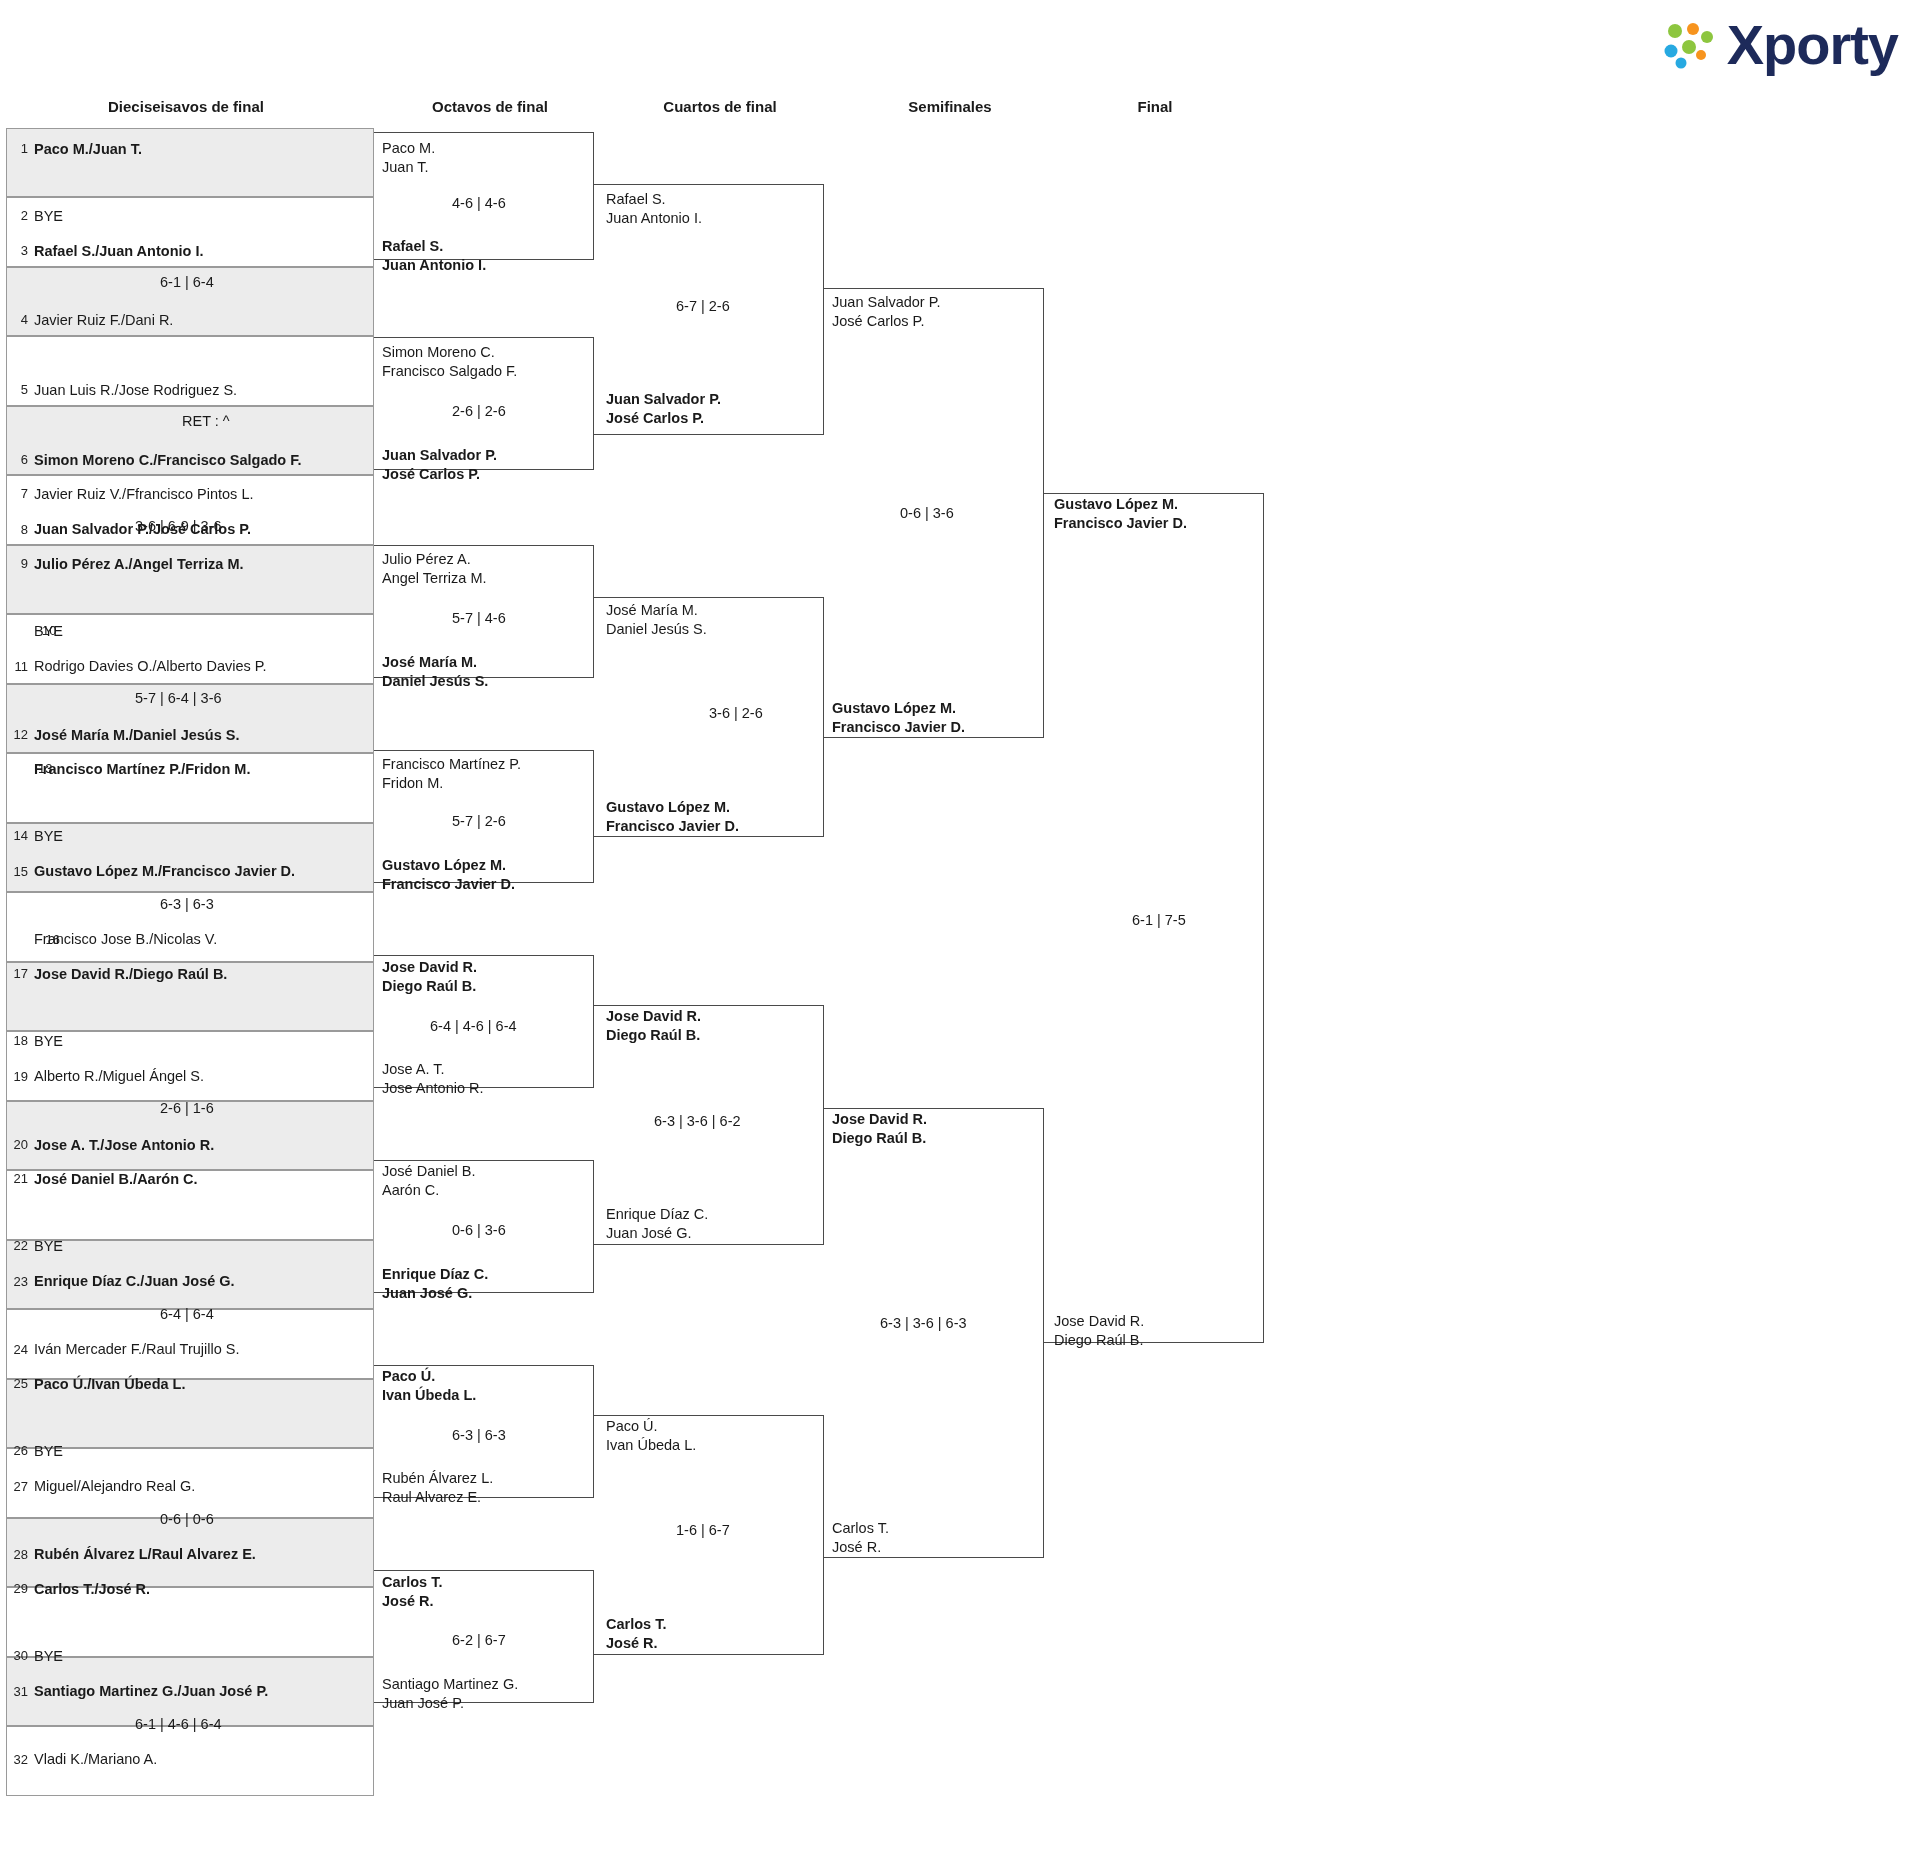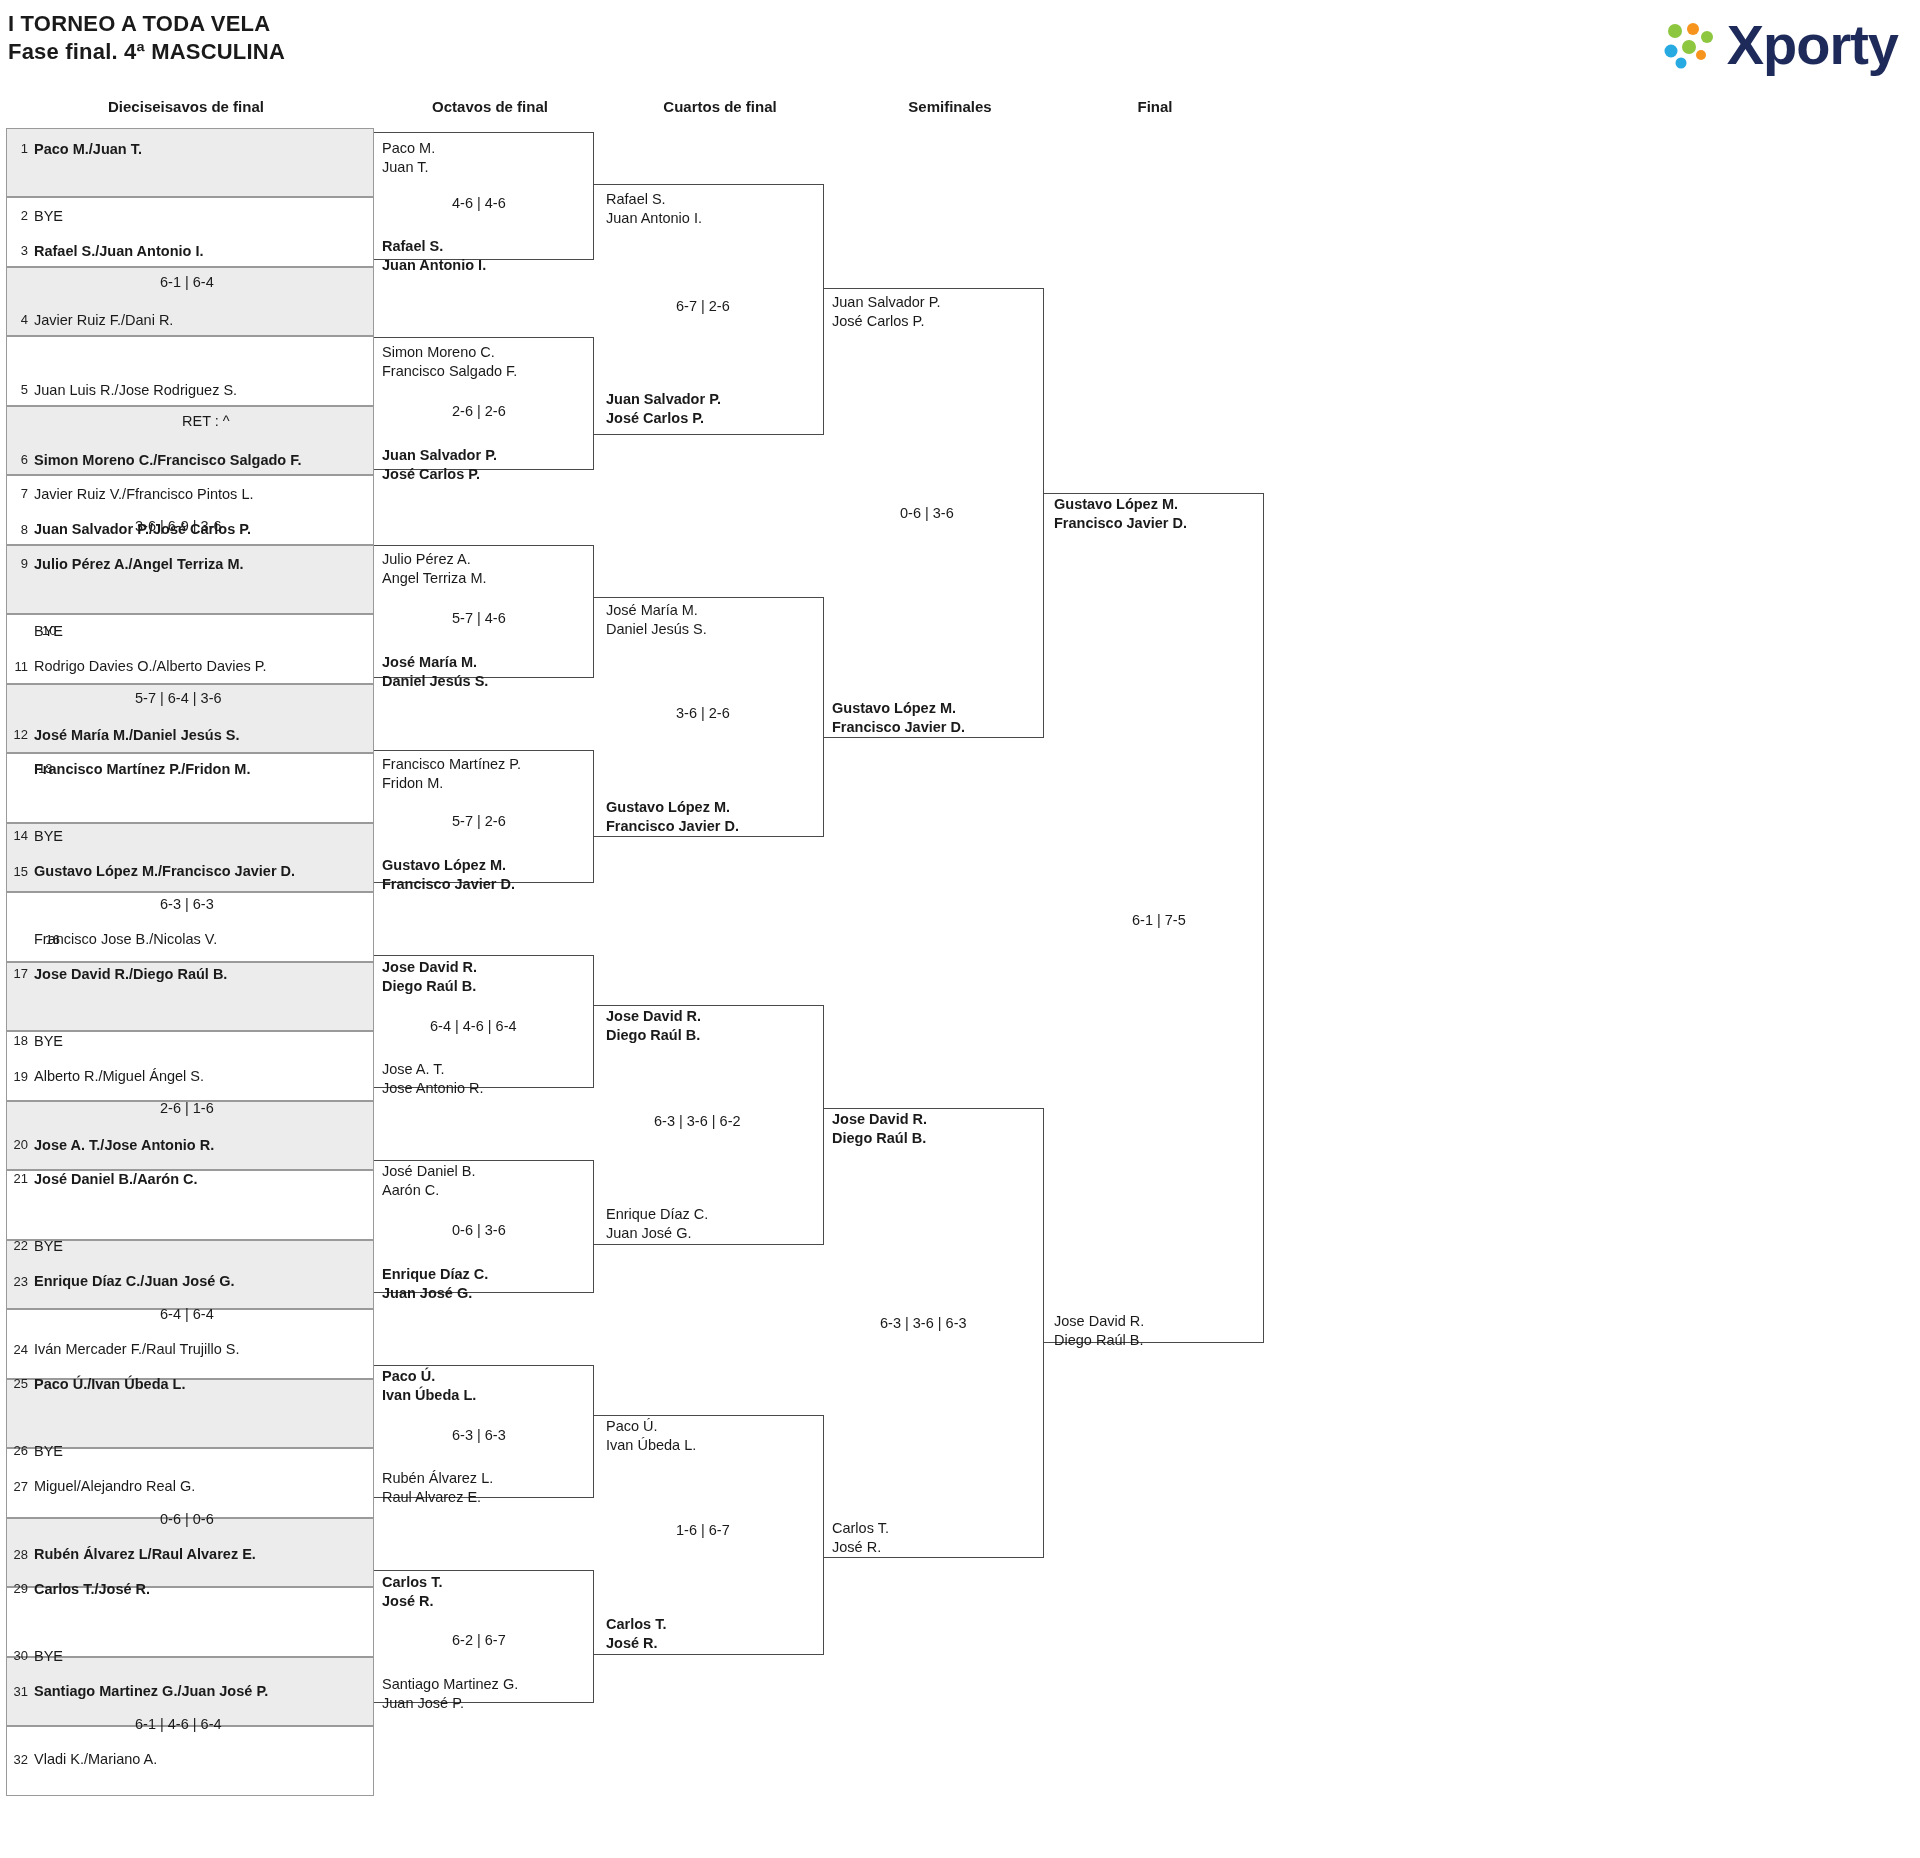--- a/index.html
+++ b/index.html
@@ -66,24 +66,20 @@
     border: 1px solid #4a4a4a;
     border-left: none;
     background: transparent;
   }
 </style>
 </head>
 <body>
 
 <div id="page">
 
-  <div class="title-block">
-    <div class="title-line1">I TORNEO A TODA VELA</div>
-    <div class="title-line2">Fase final. 4ª MASCULINA</div>
-  </div>
 
   <div class="logo">
     <div class="logo-mark">
       <svg width="58" height="48" viewBox="0 0 58 48">
         <circle cx="14" cy="10" r="7" fill="#8dc63f"></circle>
         <circle cx="32" cy="8" r="6" fill="#f7941e"></circle>
         <circle cx="46" cy="16" r="6" fill="#8dc63f"></circle>
         <circle cx="10" cy="30" r="6.5" fill="#27a9e1"></circle>
         <circle cx="28" cy="26" r="7" fill="#8dc63f"></circle>
         <circle cx="20" cy="42" r="5.5" fill="#27a9e1"></circle>
@@ -272,21 +268,21 @@
   <div class="bracket-box" style="left:594px; top:184px; width:230px; height:251px;"></div>
   <div class="pname" style="left:606px; top:190px;">Rafael S.</div>
   <div class="pname" style="left:606px; top:209px;">Juan Antonio I.</div>
   <div class="score" style="left:676px; top:298px;">6-7 | 2-6</div>
   <div class="pname bold" style="left:606px; top:390px;">Juan Salvador P.</div>
   <div class="pname bold" style="left:606px; top:409px;">José Carlos P.</div>
 
   <div class="bracket-box" style="left:594px; top:597px; width:230px; height:240px;"></div>
   <div class="pname" style="left:606px; top:601px;">José María M.</div>
   <div class="pname" style="left:606px; top:620px;">Daniel Jesús S.</div>
-  <div class="score" style="left:676px; top:705px;">3-6 | 2-6</div>
+  <div class="score" style="left:709px; top:705px;">3-6 | 2-6</div>
   <div class="pname bold" style="left:606px; top:798px;">Gustavo López M.</div>
   <div class="pname bold" style="left:606px; top:817px;">Francisco Javier D.</div>
 
   <div class="bracket-box" style="left:594px; top:1005px; width:230px; height:240px;"></div>
   <div class="pname bold" style="left:606px; top:1007px;">Jose David R.</div>
   <div class="pname bold" style="left:606px; top:1026px;">Diego Raúl B.</div>
   <div class="score" style="left:654px; top:1113px;">6-3 | 3-6 | 6-2</div>
   <div class="pname" style="left:606px; top:1205px;">Enrique Díaz C.</div>
   <div class="pname" style="left:606px; top:1224px;">Juan José G.</div>
 

